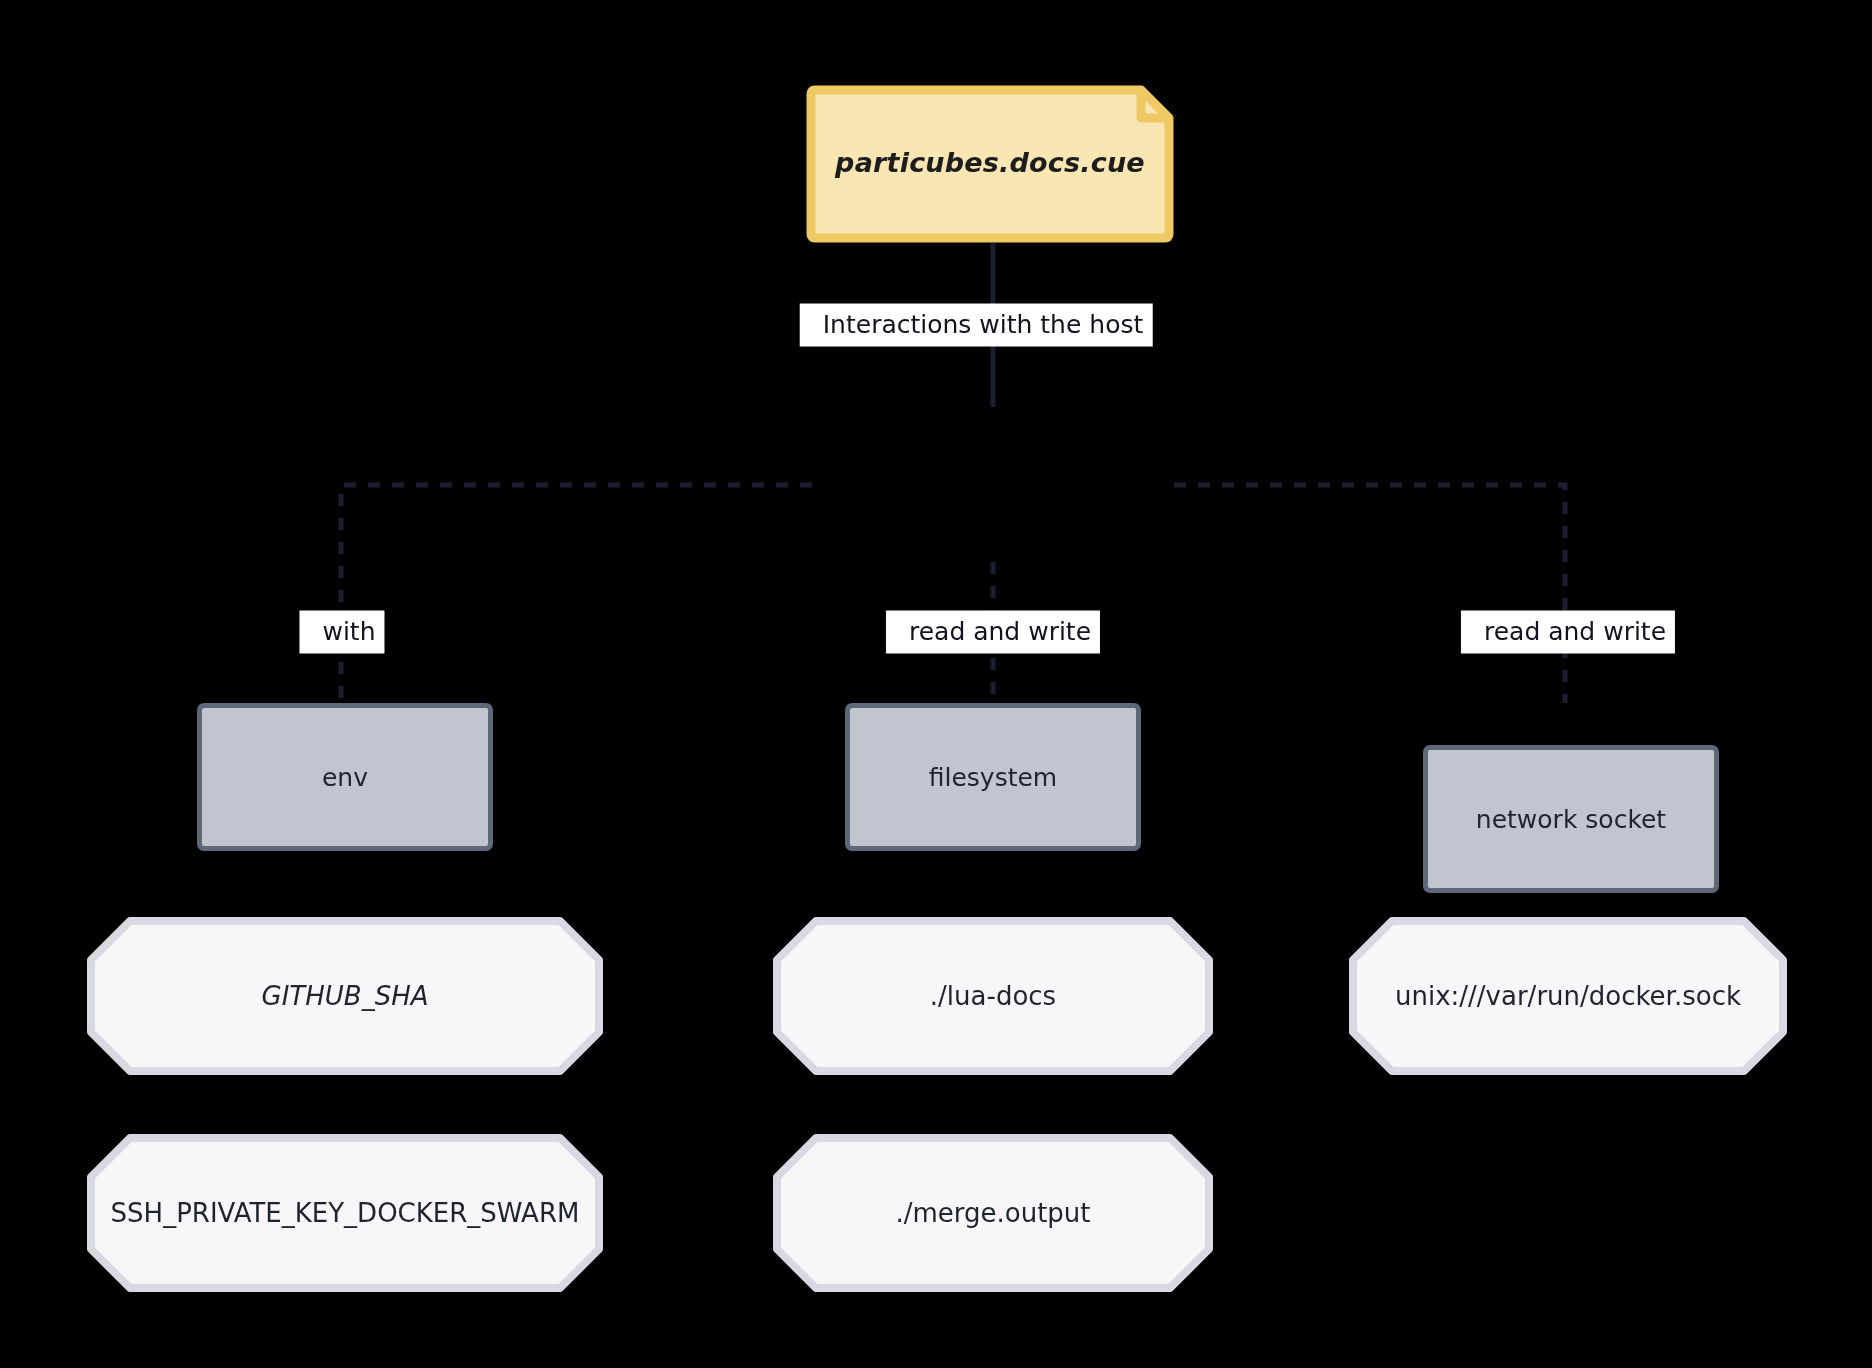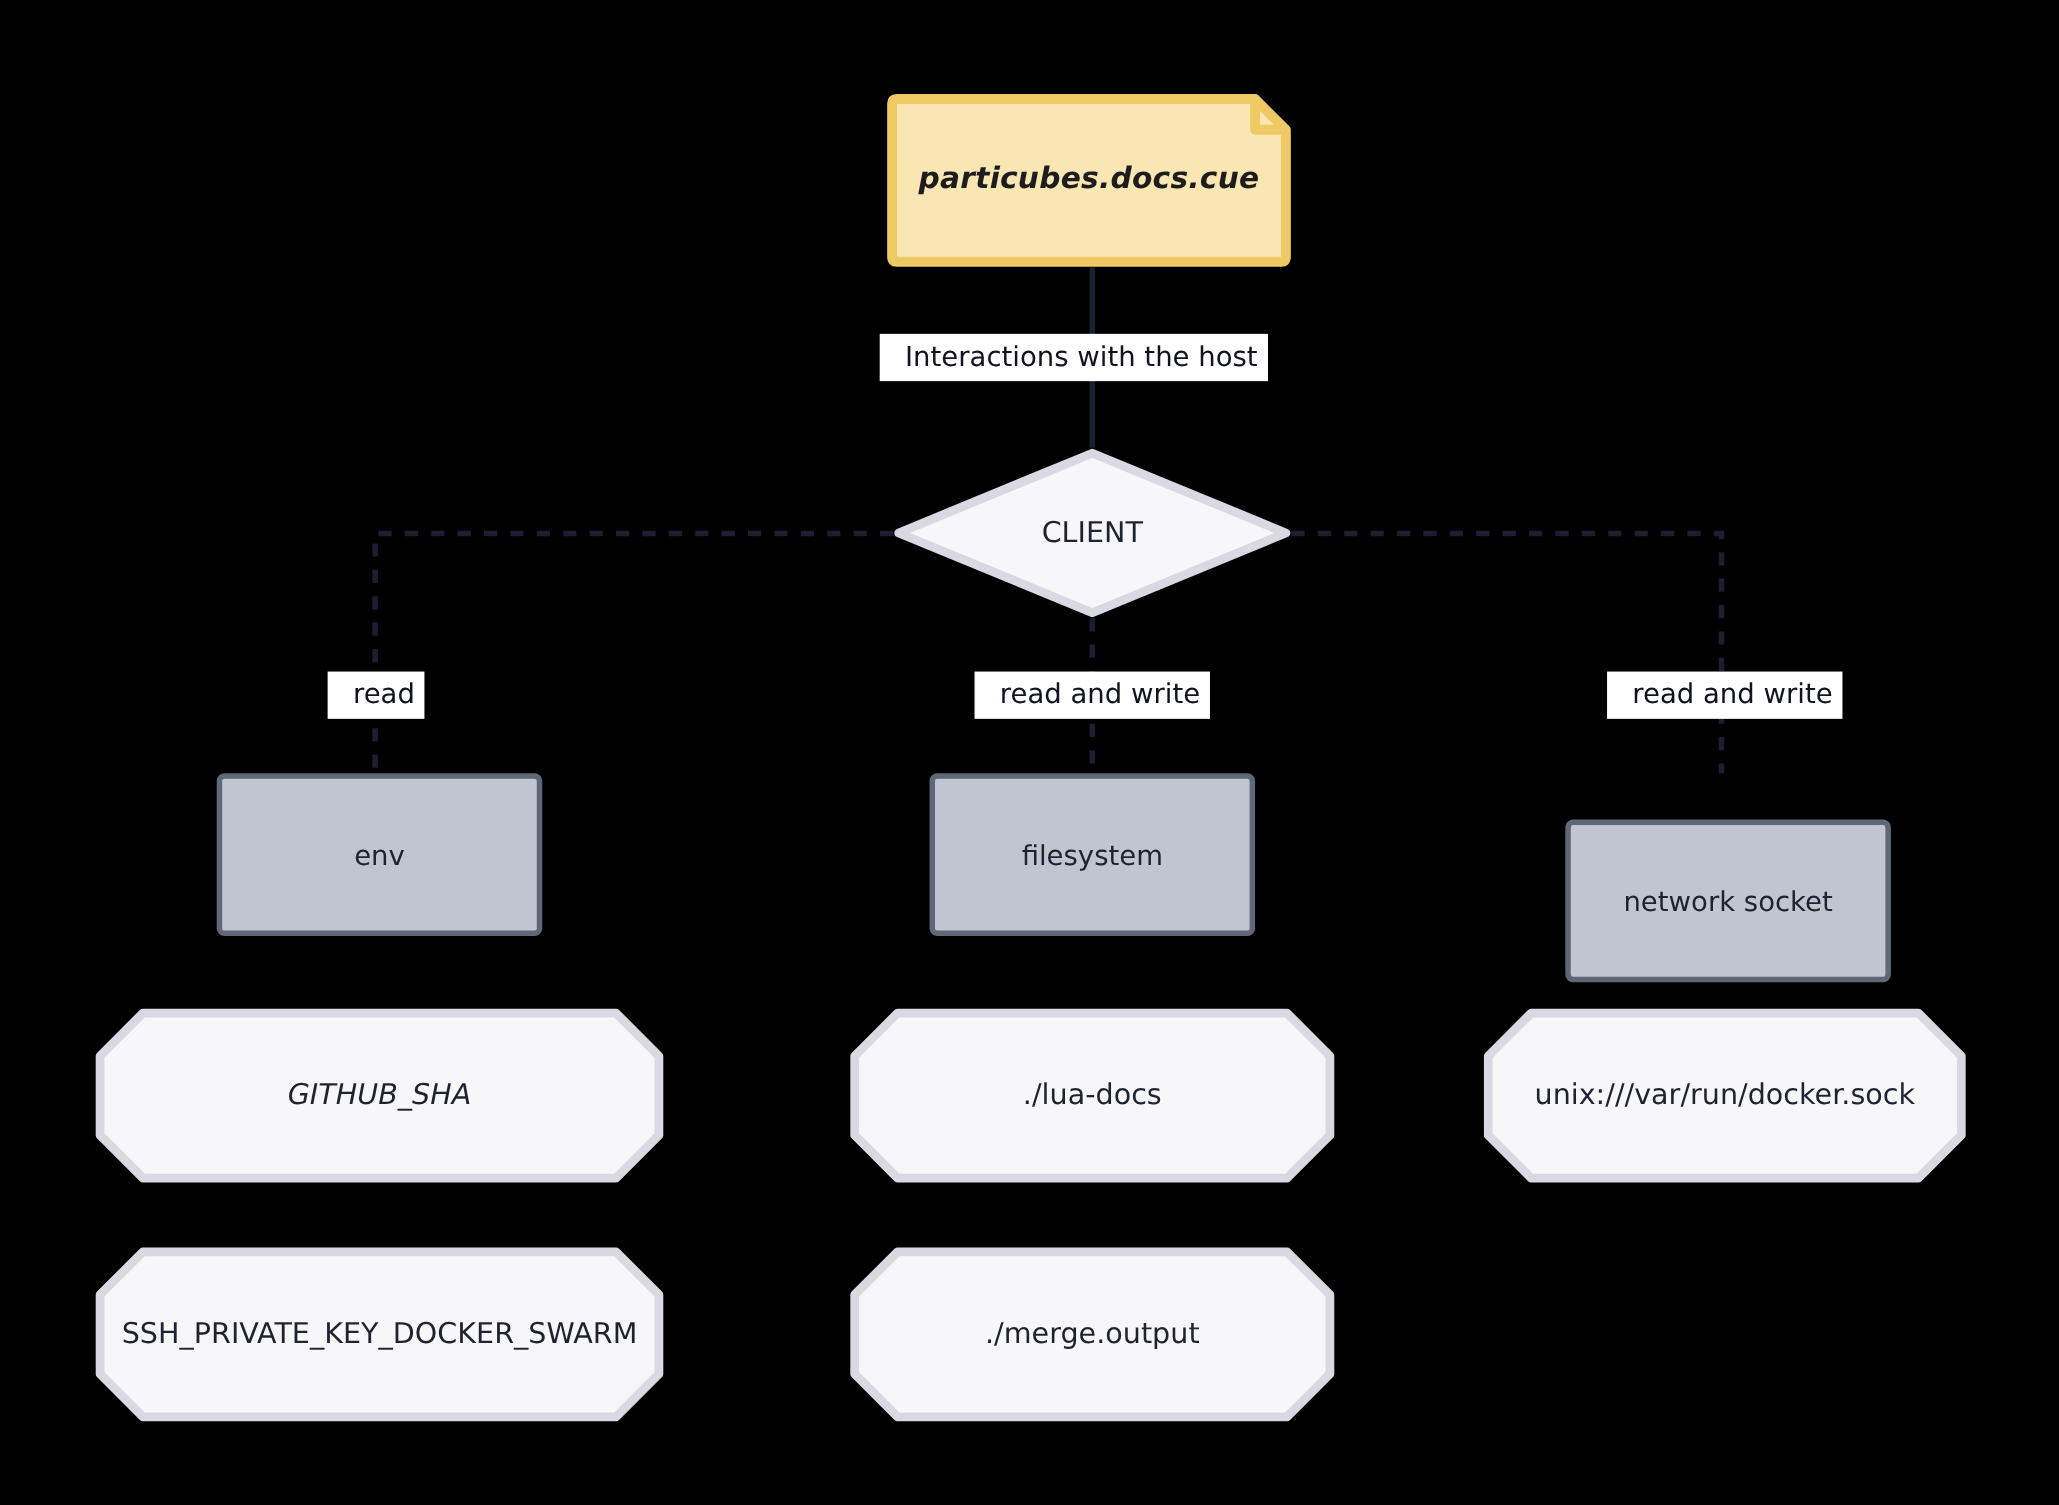--- a/index.html
+++ b/index.html
@@ -143,26 +143,20 @@
 
   <div class="note-node">
     <svg class="note-shape" viewBox="0 0 368 158" width="368" height="158" preserveAspectRatio="none">
       <path d="M 5 9 Q 5 5 9 5 L 335 5 L 363 33 L 363 149 Q 363 153 359 153
                L 9 153 Q 5 153 5 149 Z" fill="#f9e6b3" stroke="#eec964" stroke-width="9" stroke-linejoin="round"></path>
       <path d="M 335 5 L 335 33 L 363 33" fill="none" stroke="#eec964" stroke-width="9" stroke-linejoin="round"></path>
     </svg>
     <div class="note-label">particubes.docs.cue</div>
   </div>
 
-  <div class="diamond-node">
-    <svg class="diamond-shape" viewBox="0 0 362 155" width="362" height="155" preserveAspectRatio="none">
-      <path d="M 181 5 L 357 77.5 L 181 150 L 5 77.5 Z" fill="#f7f7f9" stroke="#d9d9e3" stroke-width="8" stroke-linejoin="round"></path>
-    </svg>
-    <div class="diamond-label">CLIENT</div>
-  </div>
 
   <div class="rect-node" style="left:197px; top:703px; width:296px; height:148px;">
     <span>env</span>
   </div>
 
   <div class="rect-node" style="left:845px; top:703px; width:296px; height:148px;">
     <span>filesystem</span>
   </div>
 
   <div class="rect-node" style="left:1423px; top:745px; width:296px; height:148px;">
@@ -199,19 +193,19 @@
 
   <div class="oct-node" style="left:1348px; top:916px; width:440px; height:160px;">
     <svg class="oct-shape" viewBox="0 0 440 160" width="440" height="160" preserveAspectRatio="none">
       <path d="M 44 5 L 396 5 L 435 44 L 435 116 L 396 155 L 44 155 L 5 116 L 5 44 Z" fill="#f7f7f9" stroke="#d9d9e3" stroke-width="8" stroke-linejoin="round"></path>
     </svg>
     <div class="oct-label">unix:///var/run/docker.sock</div>
   </div>
 
   <div class="edge-label" style="left:976px; top:325px;">Interactions with the host</div>
 
-  <div class="edge-label" style="left:342px; top:632px;">read</div>
+  <div class="edge-label" style="left:342px; top:632px;">with</div>
 
   <div class="edge-label" style="left:993px; top:632px;">read and write</div>
 
   <div class="edge-label" style="left:1568px; top:632px;">read and write</div>
 
 </div>
 
 </body></html>

